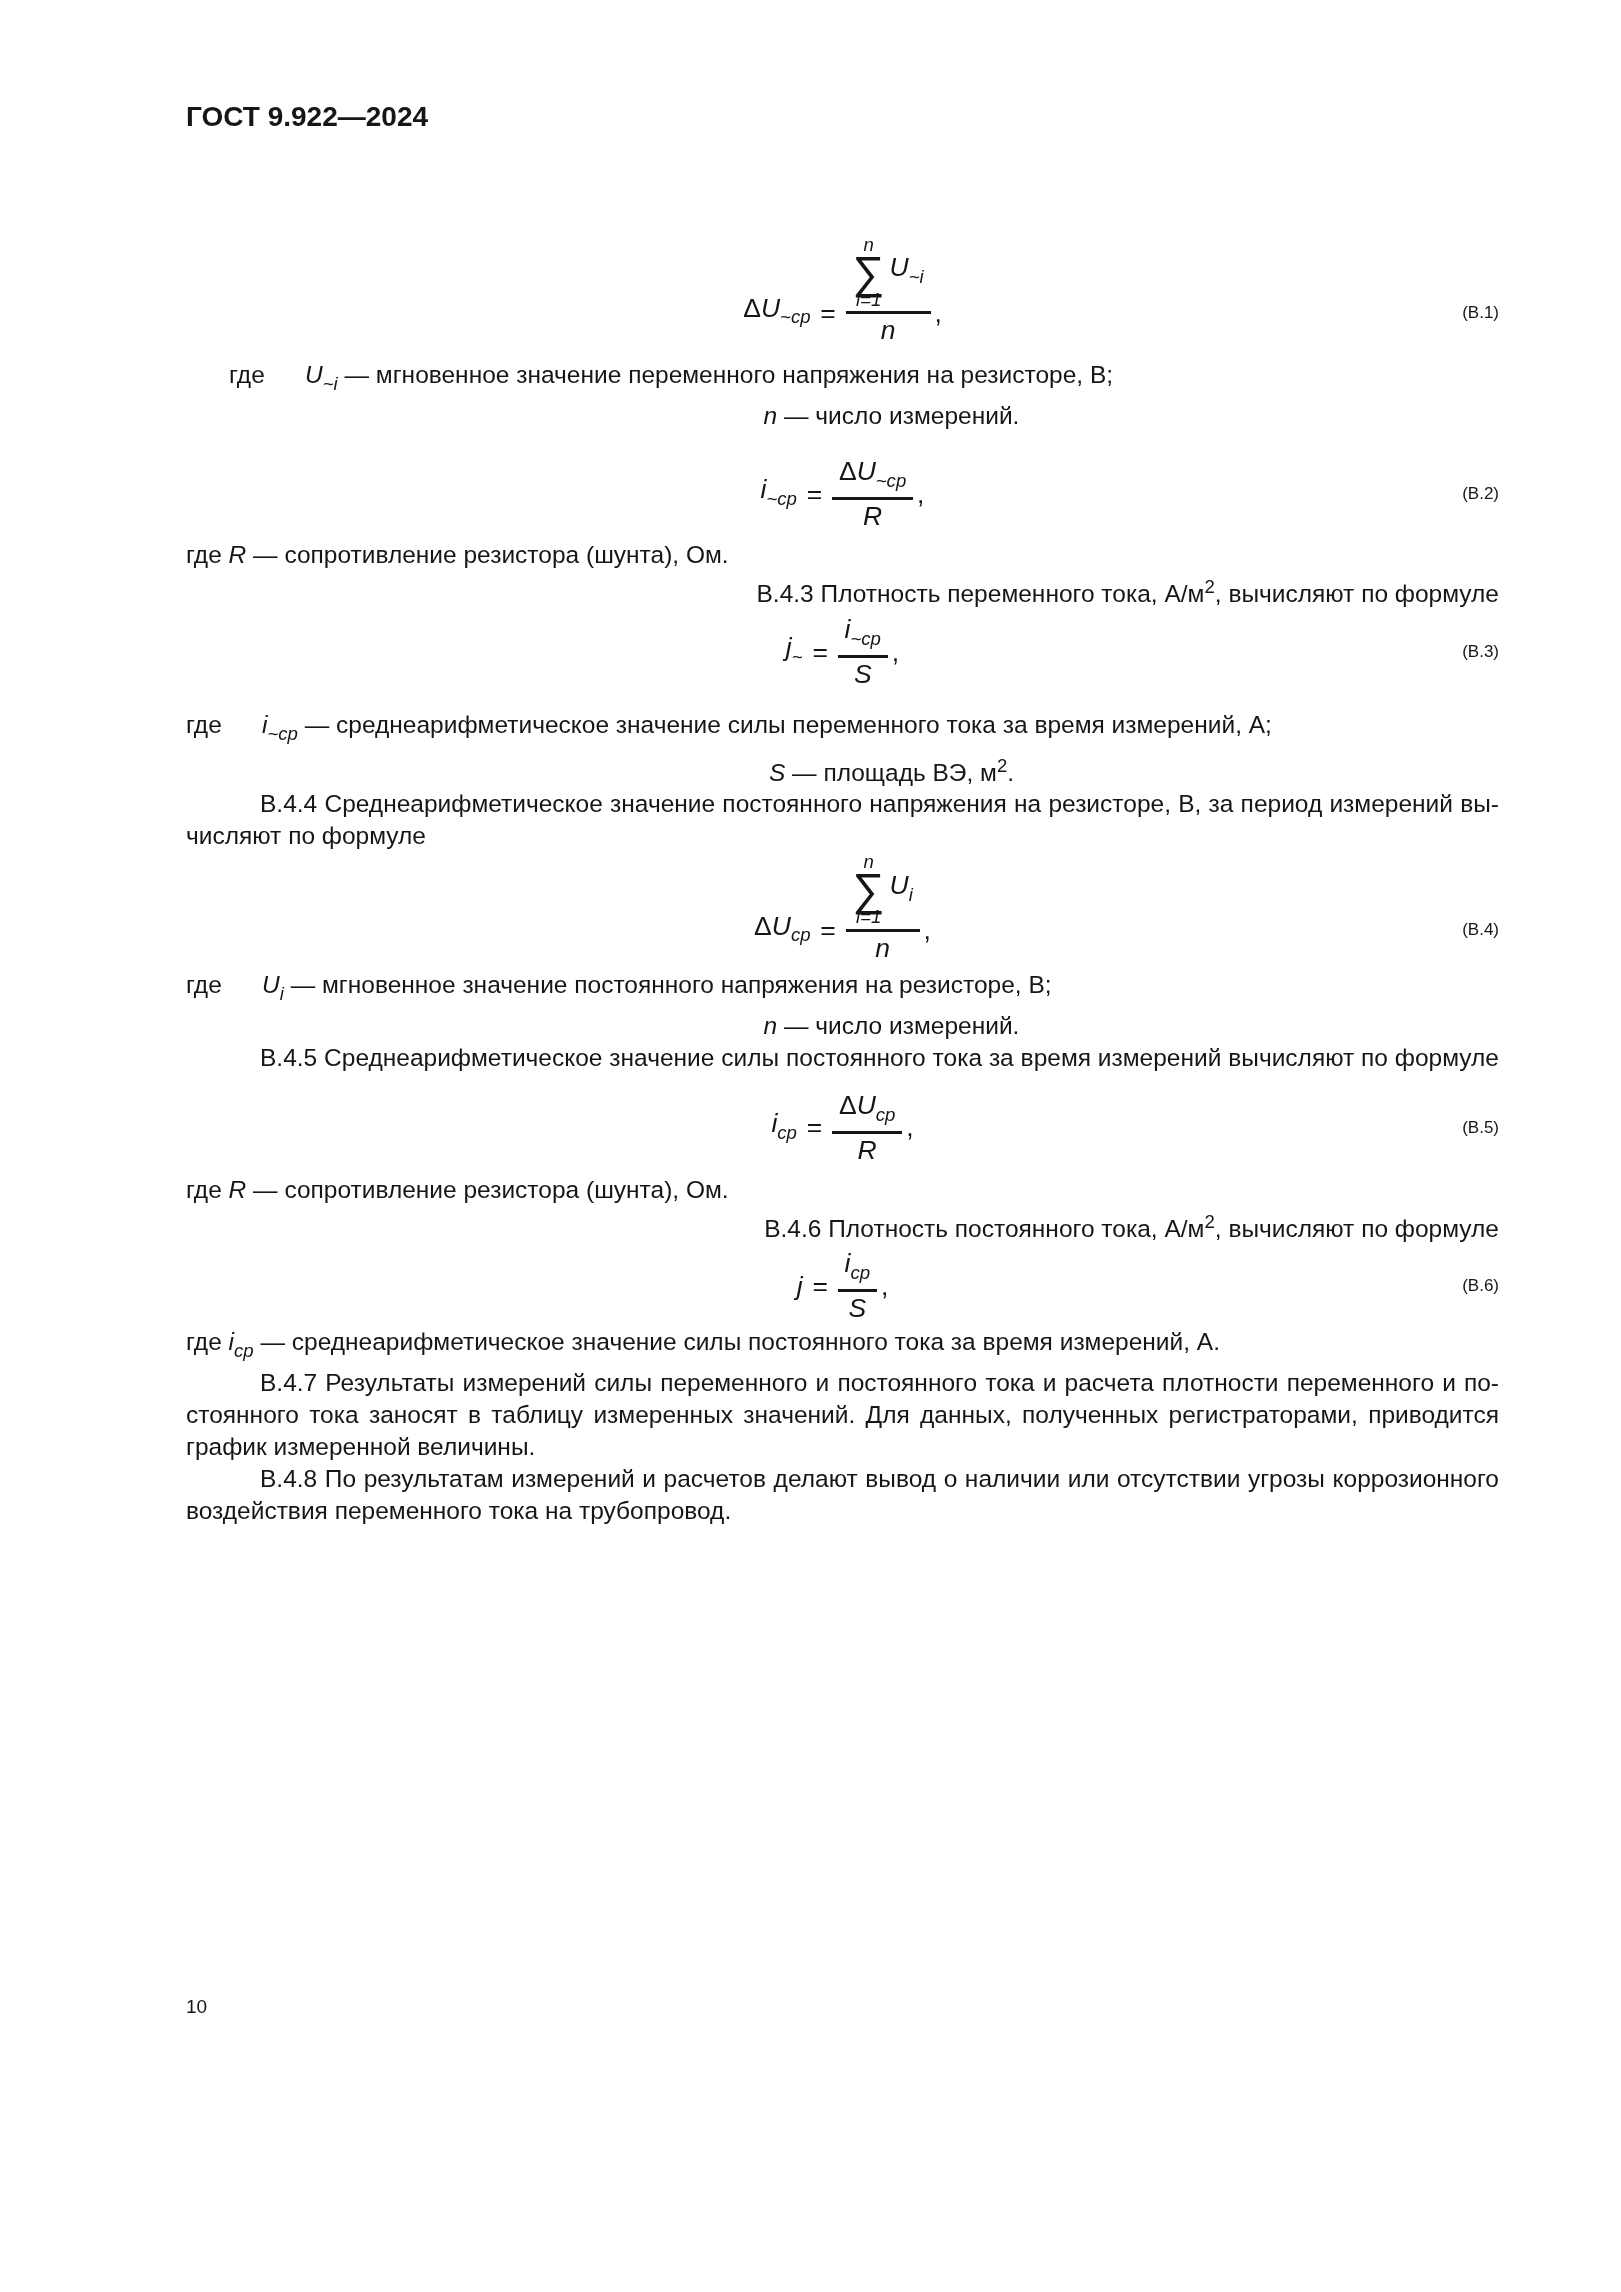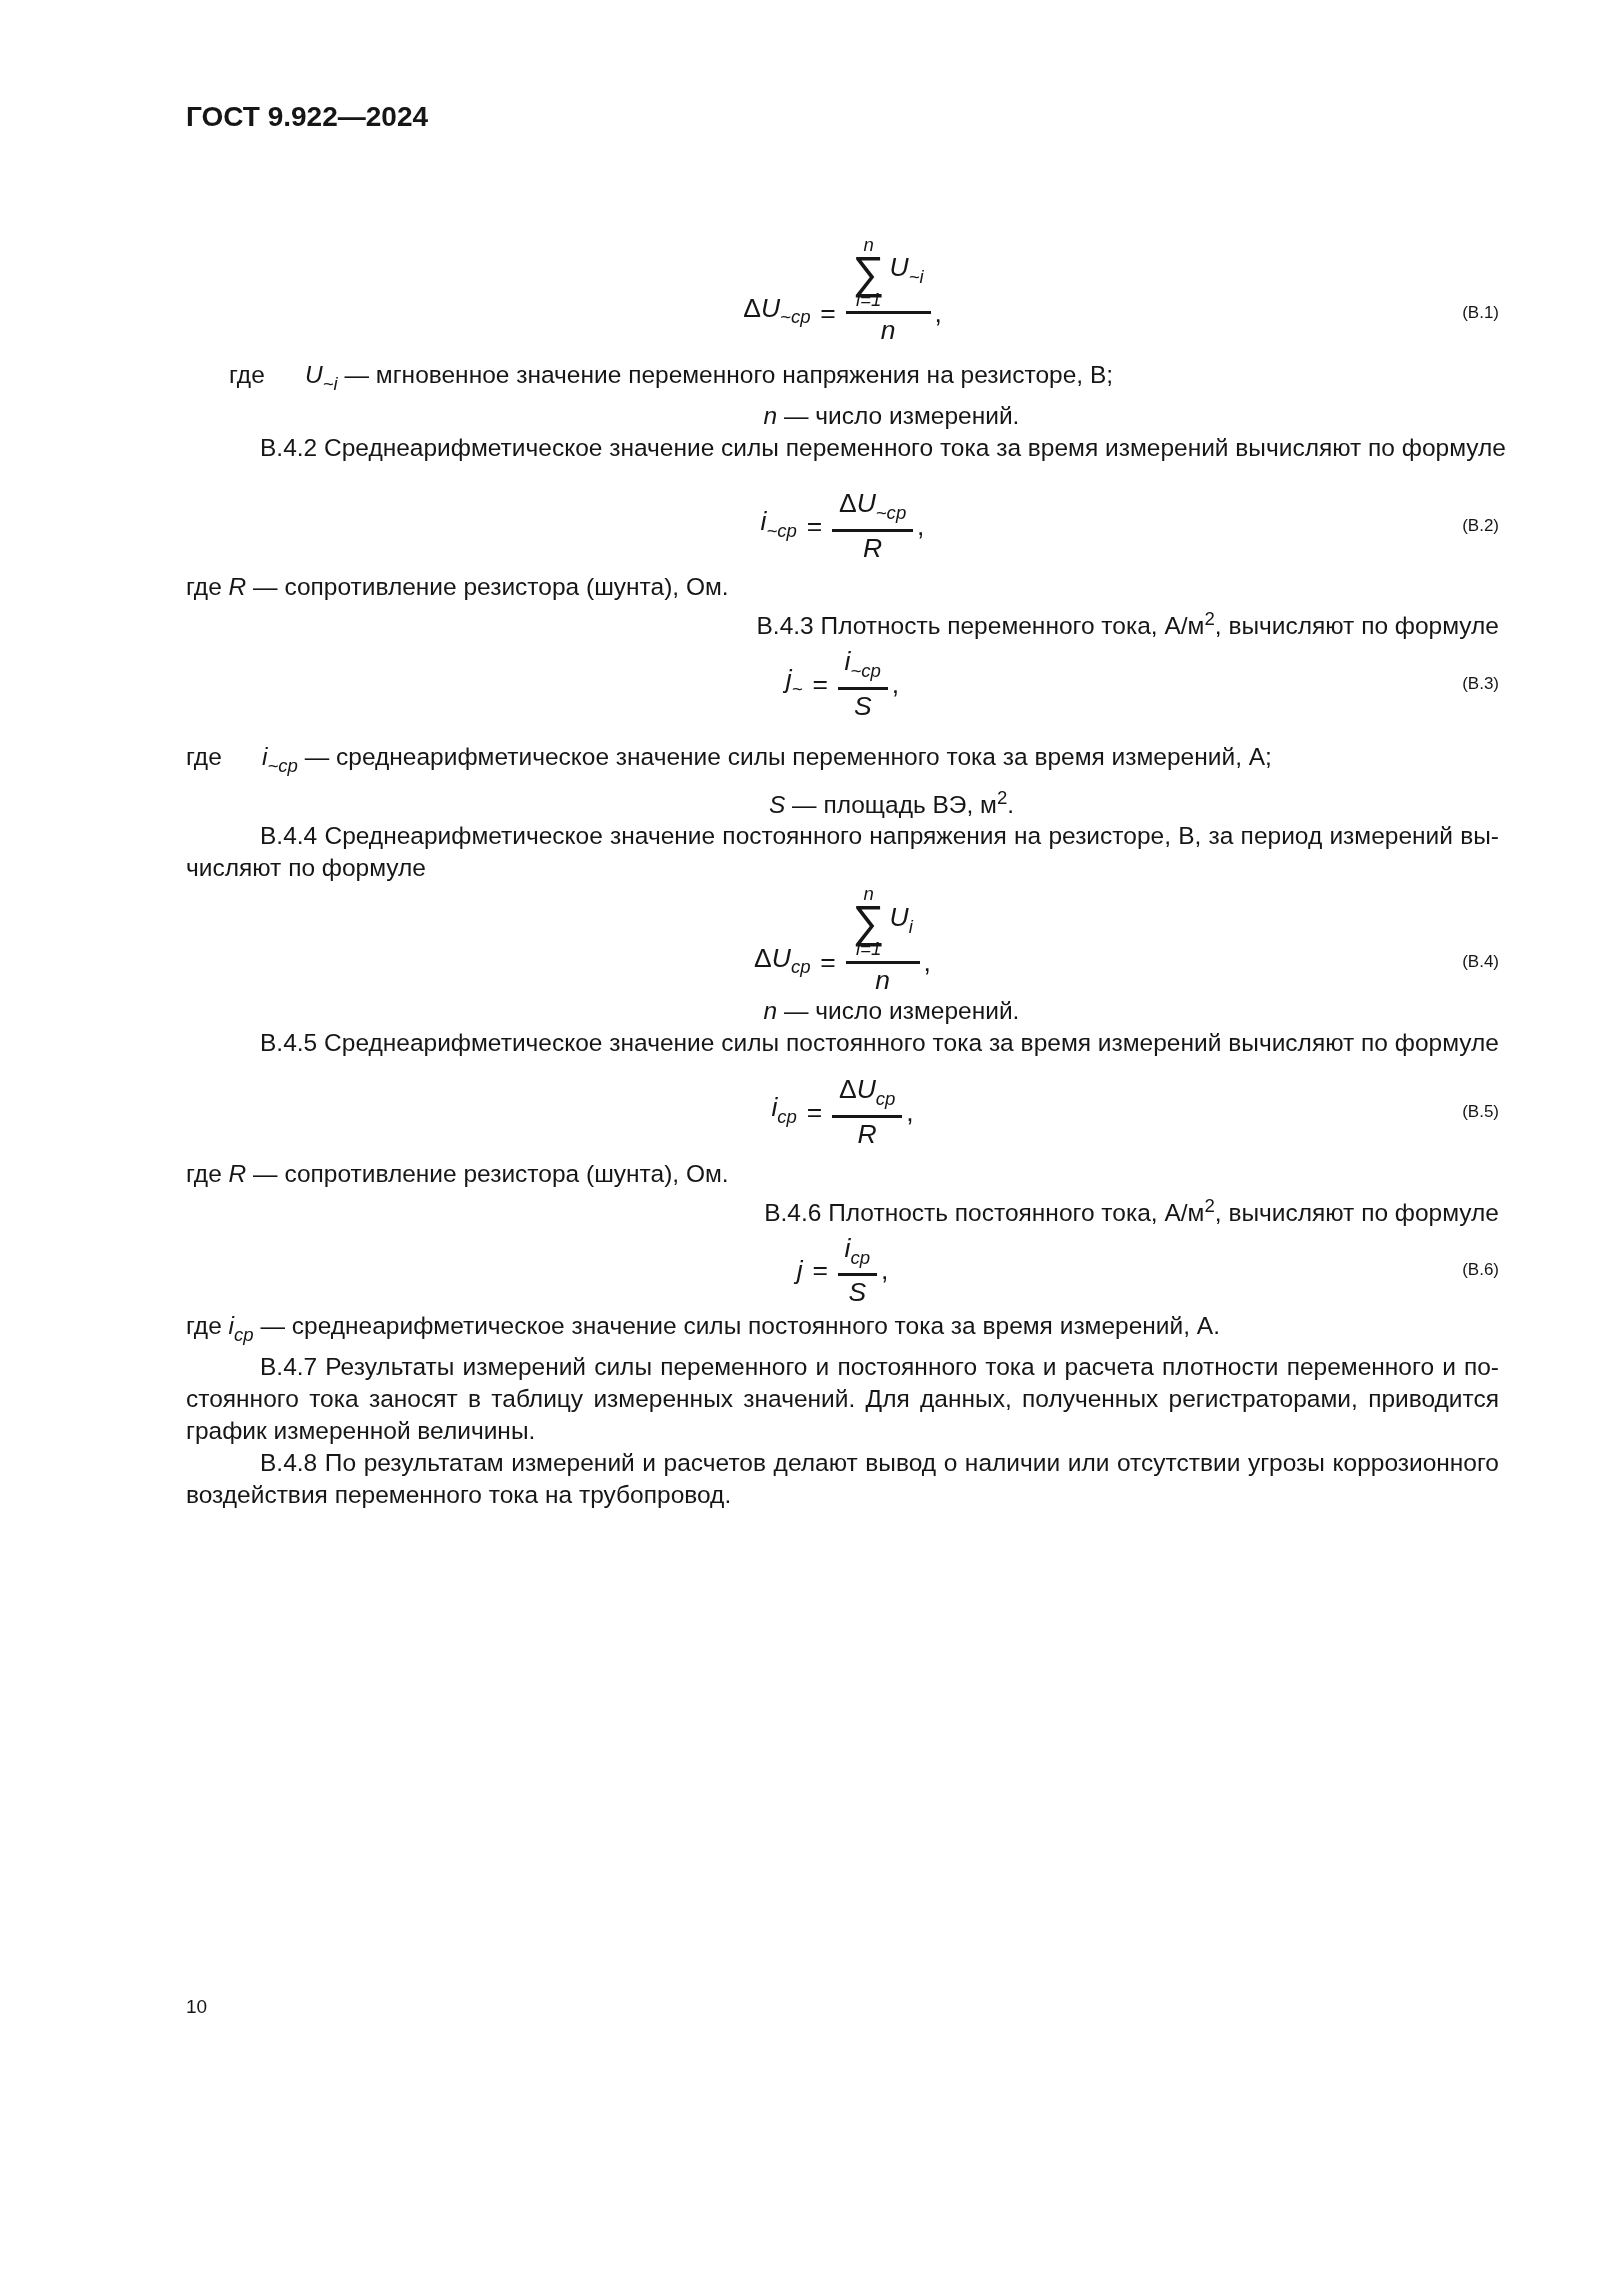--- a/index.html
+++ b/index.html
@@ -83,21 +83,20 @@
           <span class="fbar"></span>
           <span class="fden mvar">n</span>
         </span>
         <span class="fcomma side">,</span>
       </div>
       <span class="eqnum">(В.1)</span>
     </div>
 
     <div class="line m-w1"><span class="leadw">где</span><span class="mvar">U</span><span class="msub">~i</span><span> — мгновенное значение переменного напряжения на резисторе, В;</span></div>
     <div class="line def2"><span class="mvar">n</span><span> — число измерений.</span></div>
-    <div class="line indent fill">В.4.2 Среднеарифметическое значение силы переменного тока за время измерений вычисляют по формуле</div>
 
     <div class="formula m-f2">
       <div class="fx">
         <span class="lhs"><span class="mvar">i</span><span class="msub">~ср</span></span>
         <span class="feq">=</span>
         <span class="frac">
           <span class="fnum"><span class="delta">Δ</span><span class="mvar">U</span><span class="msub">~ср</span></span>
           <span class="fbar"></span>
           <span class="fden mvar">R</span>
         </span>
@@ -142,20 +141,21 @@
             <span class="sumarg"><span class="mvar">U</span><span class="msub">i</span></span>
           </span>
           <span class="fbar"></span>
           <span class="fden mvar">n</span>
         </span>
         <span class="fcomma side">,</span>
       </div>
       <span class="eqnum">(В.4)</span>
     </div>
 
+    <div class="line m-w4"><span class="leadw">где</span><span class="mvar">U</span><span class="msub">i</span><span> — мгновенное значение постоянного напряжения на резисторе, В;</span></div>
     <div class="line def2"><span class="mvar">n</span><span> — число измерений.</span></div>
     <div class="line indent fill">В.4.5 Среднеарифметическое значение силы постоянного тока за время измерений вычисляют по формуле</div>
 
     <div class="formula m-f5">
       <div class="fx">
         <span class="lhs"><span class="mvar">i</span><span class="msub">ср</span></span>
         <span class="feq">=</span>
         <span class="frac">
           <span class="fnum"><span class="delta">Δ</span><span class="mvar">U</span><span class="msub">ср</span></span>
           <span class="fbar"></span>

